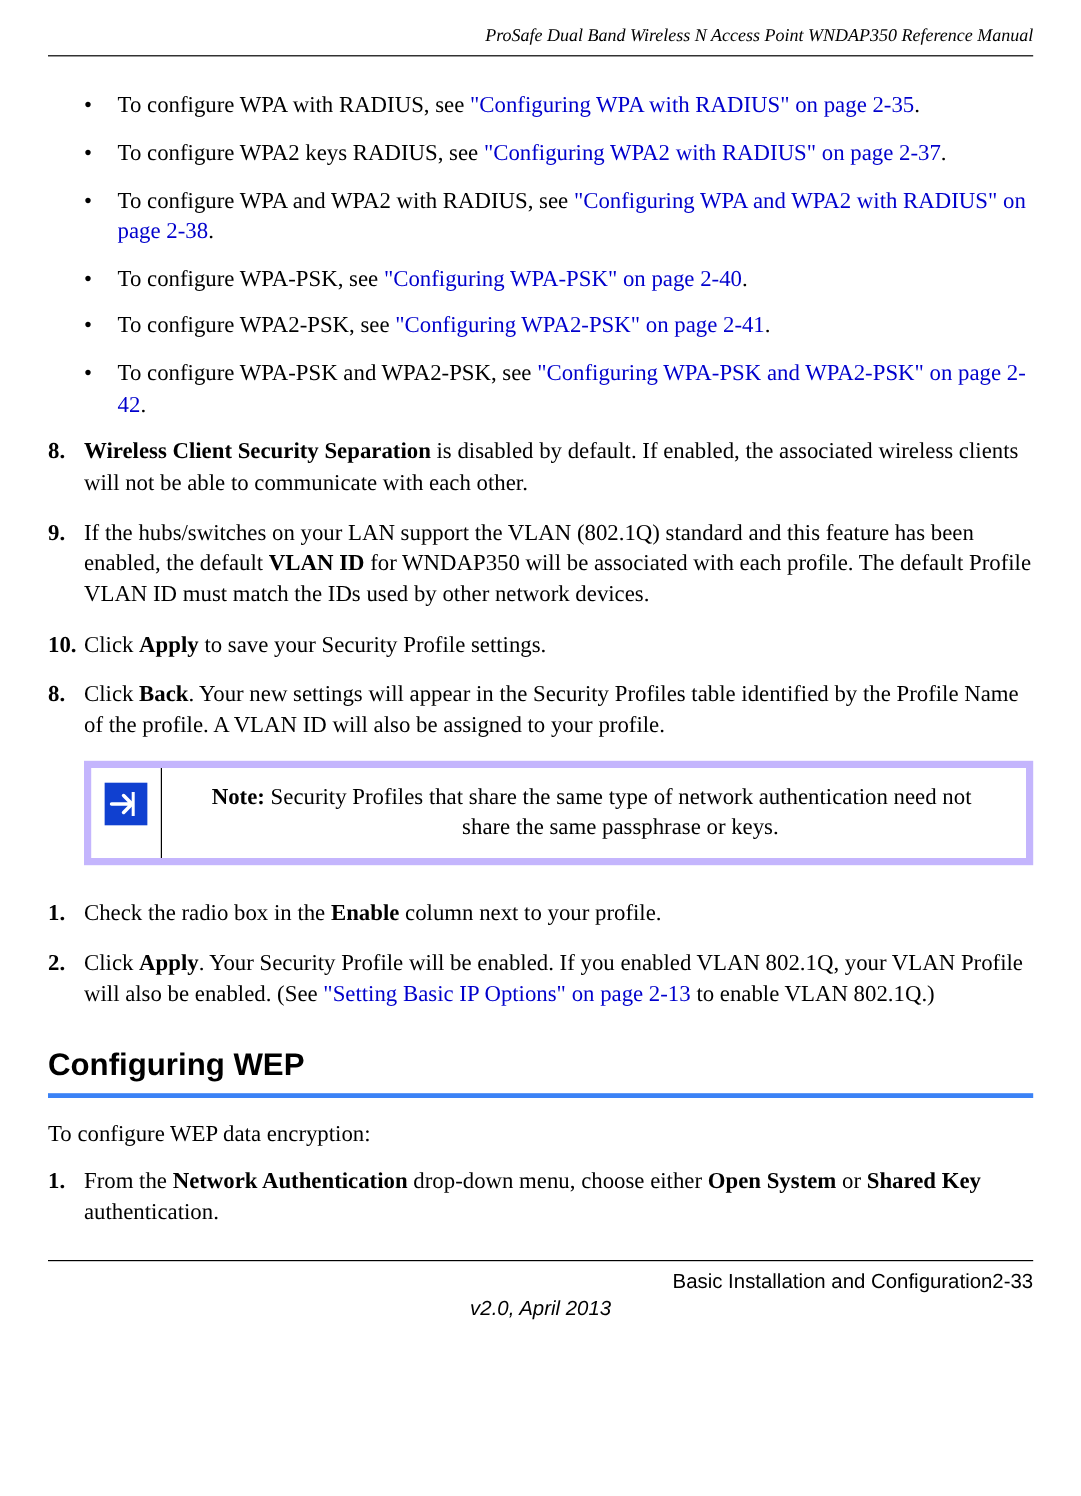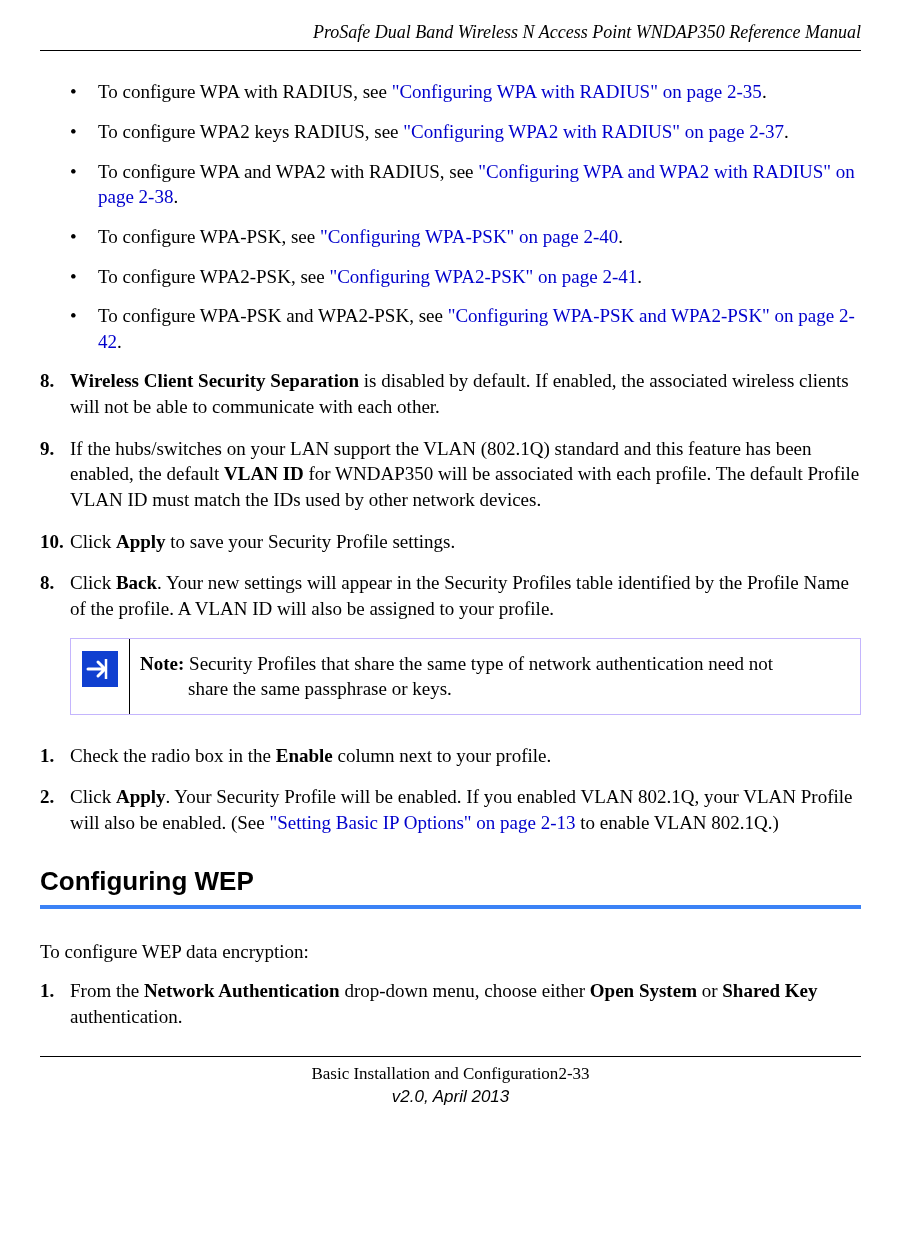--- a/index.html
+++ b/index.html
@@ -11,21 +11,21 @@
       background: white;
       color: black;
       width: 901px;
     }
     .page {
       padding: 20px 40px 20px 40px;
     }
     .header-title {
       font-style: italic;
       text-align: right;
-      font-size: 18px;
+      font-size: 15px;
       padding-bottom: 6px;
       border-bottom: 1.5px solid black;
       margin-bottom: 28px;
     }
     .bullet-item {
       display: flex;
       margin-bottom: 14px;
       margin-left: 30px;
     }
     .bullet-marker {
@@ -47,23 +47,24 @@
     .numbered-content {
       flex: 1;
     }
     .link {
       color: #0000cc;
     }
     .bold {
       font-weight: bold;
     }
     .note-box {
-      border: 1px solid #c4b5fd;
+      border: 6px solid #c4b5fd;
       display: flex;
       margin: 14px 0 28px 30px;
+      text-align: center;
     }
     .note-icon-cell {
       border-right: 1px solid black;
       width: 58px;
       display: flex;
       align-items: flex-start;
       justify-content: center;
       padding-top: 12px;
       padding-bottom: 12px;
     }
@@ -80,33 +81,32 @@
     .section-heading {
       font-family: Arial, Helvetica, sans-serif;
       font-size: 26px;
       font-weight: bold;
       margin-top: 28px;
       margin-bottom: 0;
       padding-bottom: 6px;
       border-bottom: 4px solid #3b82f6;
     }
     .section-body {
-      margin-top: 30px;
+      margin-top: 18px;
     }
     .footer {
       border-top: 1.5px solid black;
       padding-top: 6px;
       margin-top: 26px;
       font-family: Arial, Helvetica, sans-serif;
       font-size: 17px;
     }
     .footer-row1 {
       display: flex;
-      justify-content: center;
-      font-family: Liberation Serif, serif;
+      justify-content: flex-end;
     }
     .footer-version {
       text-align: center;
       font-style: italic;
     }
   </style>
 </head>
 <body>
 
 <div class="page">

